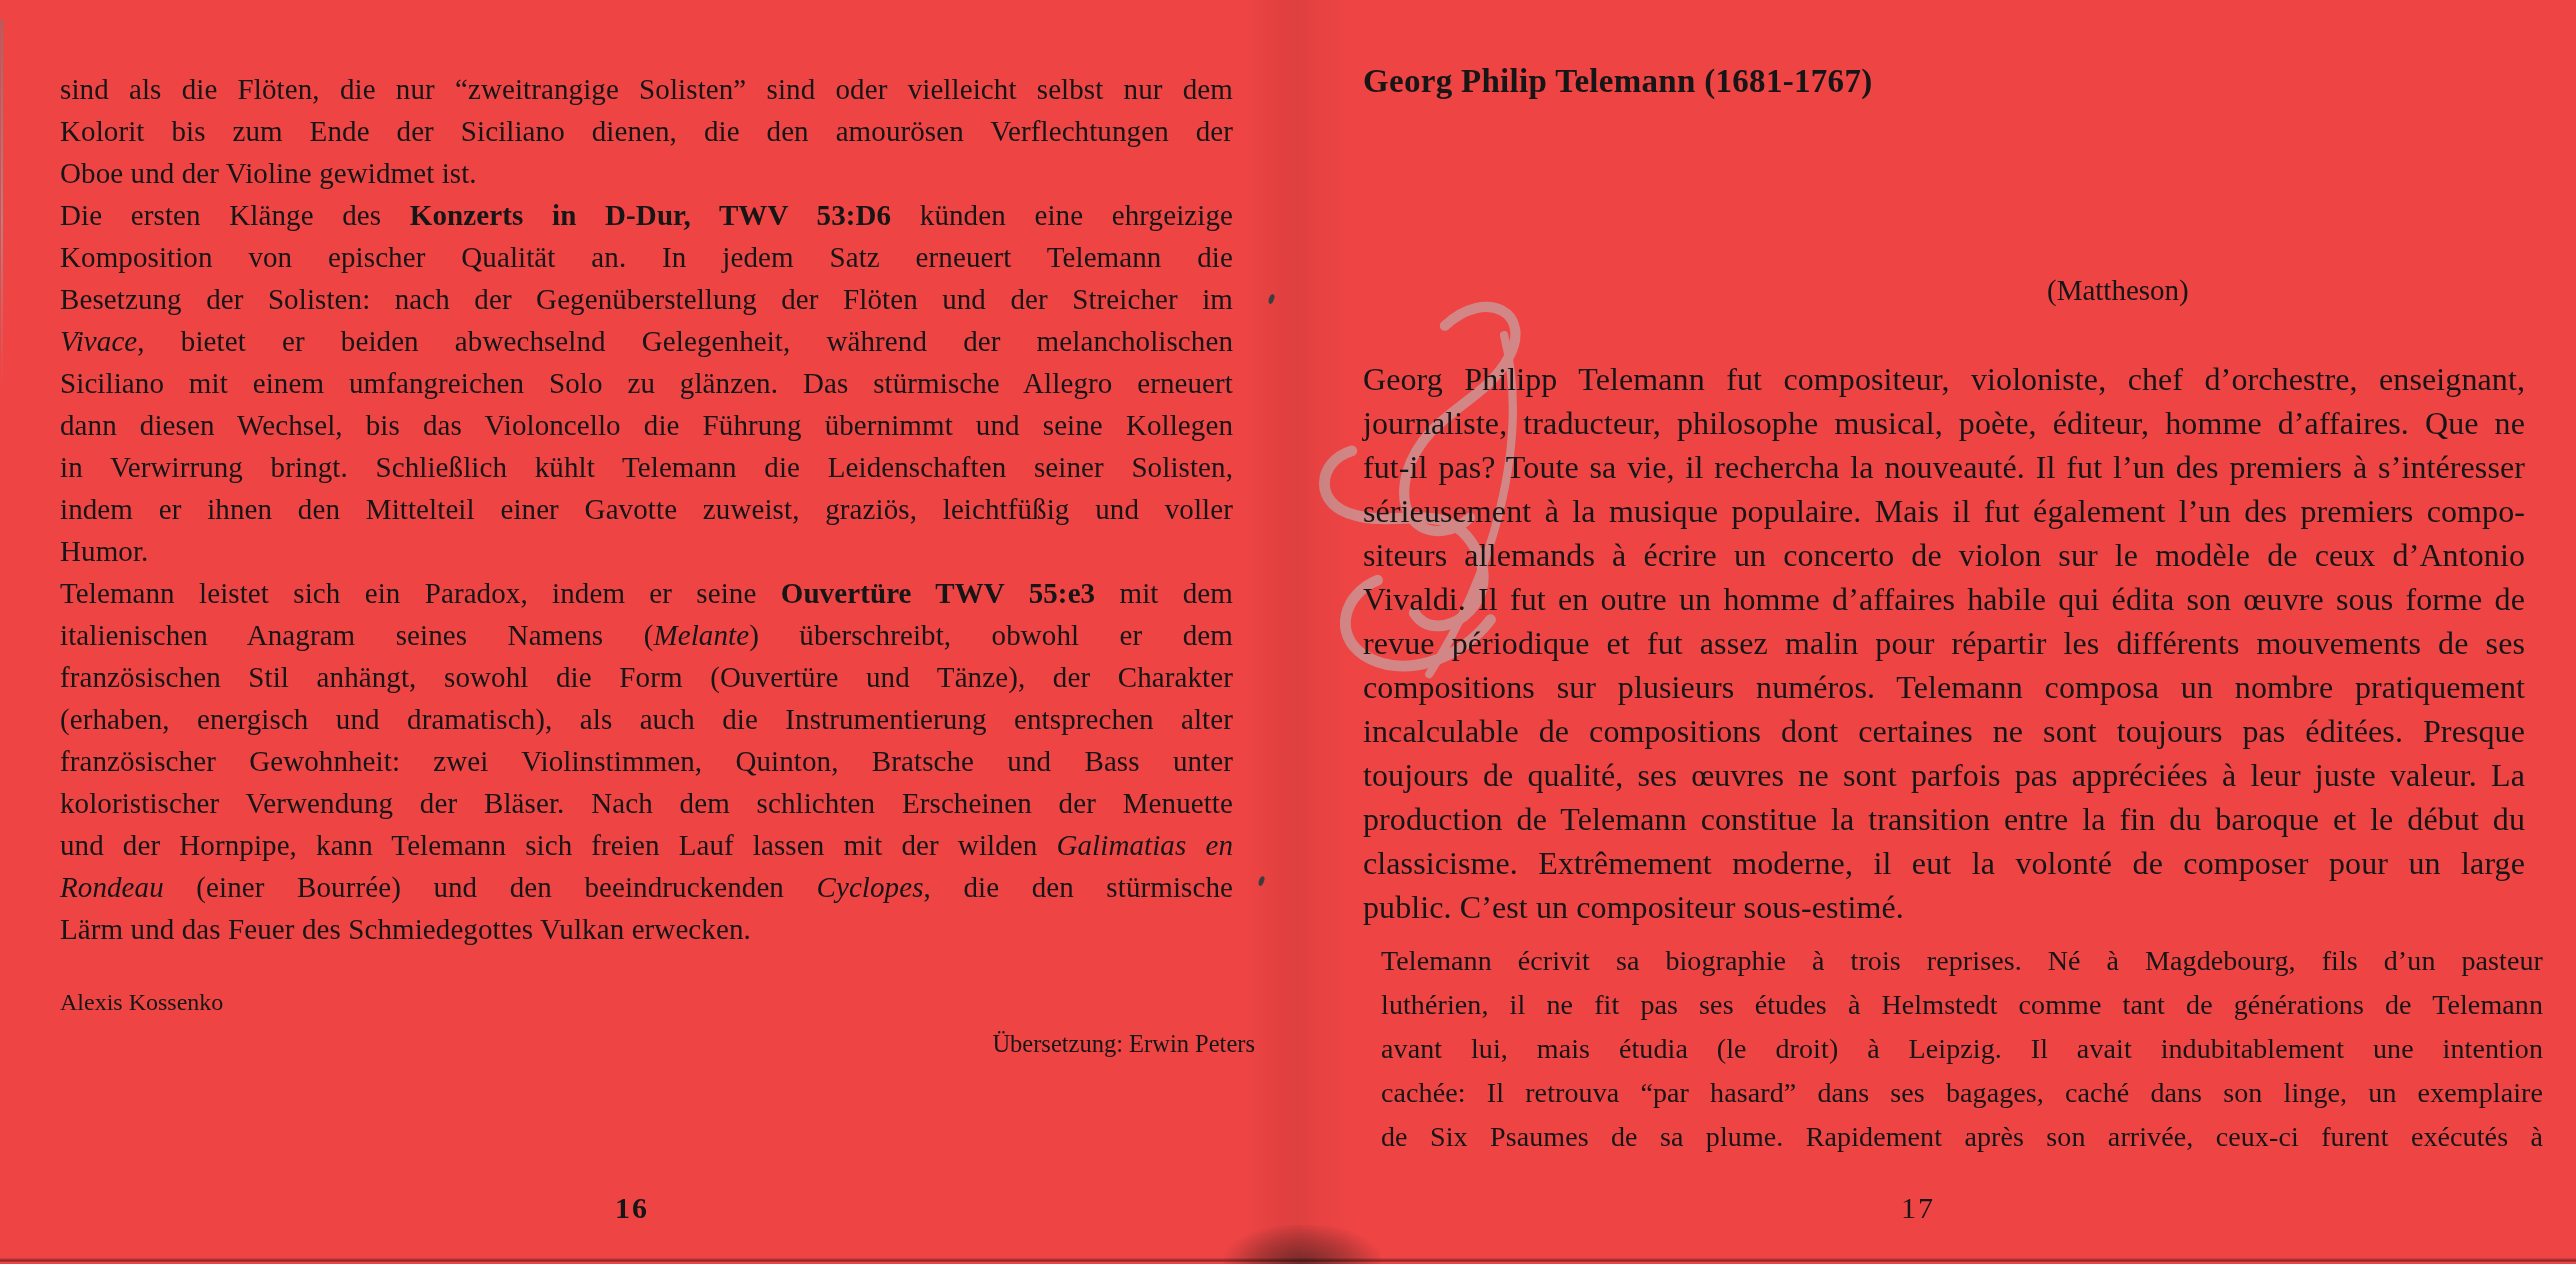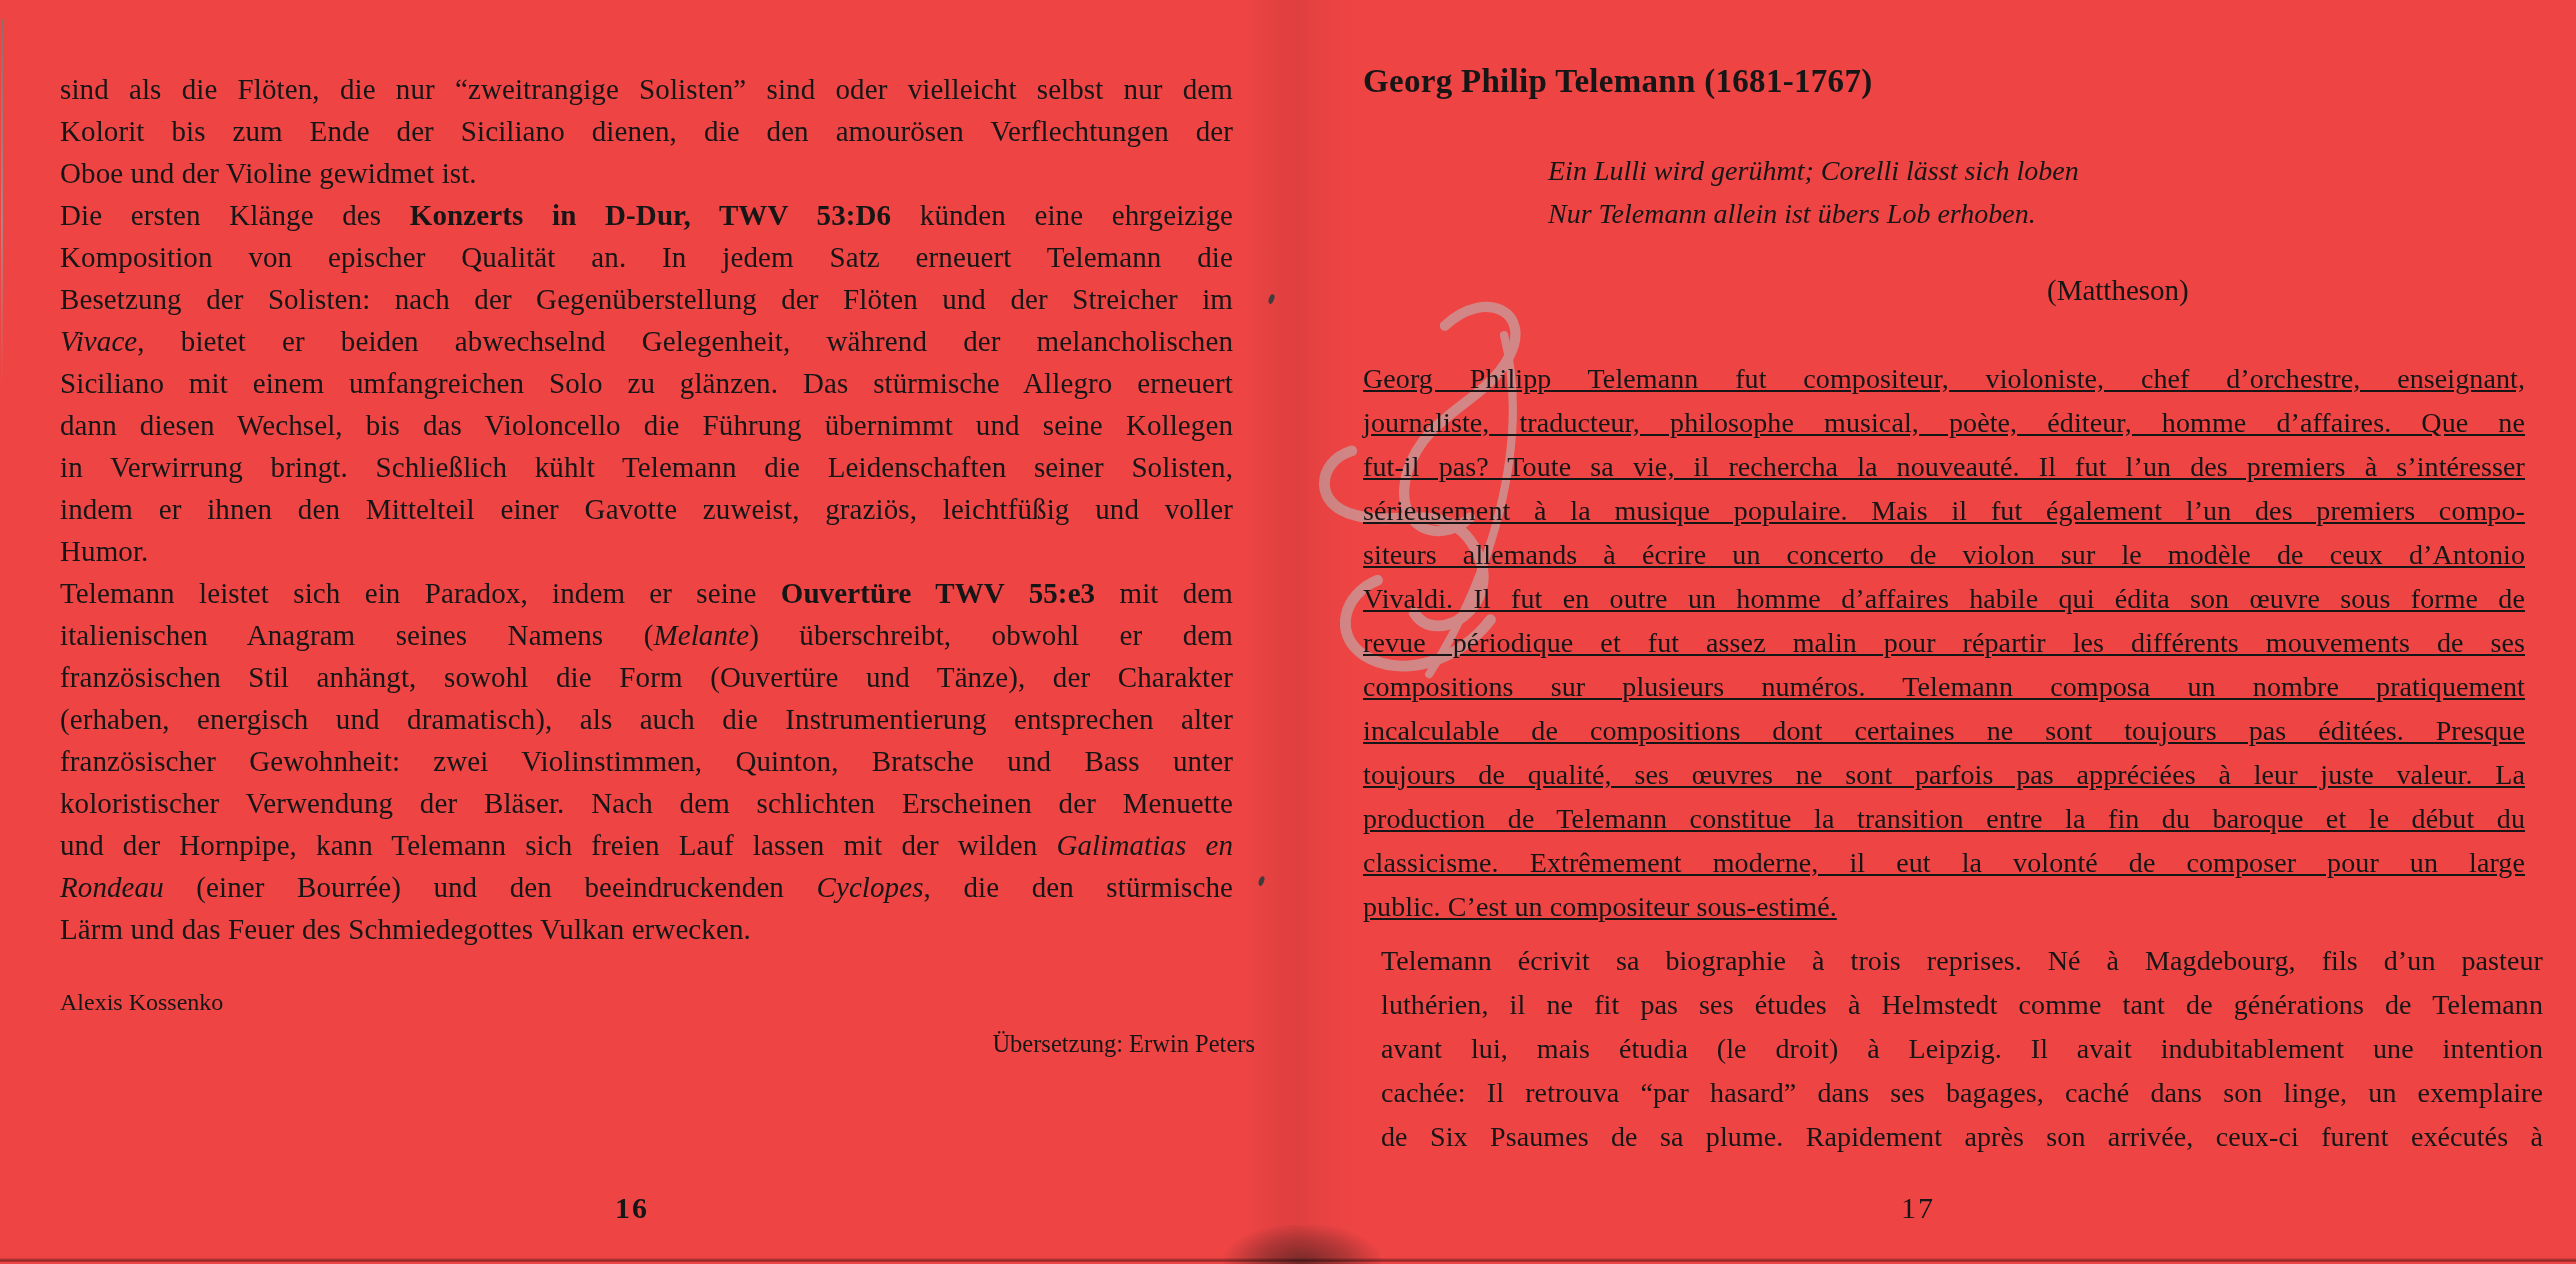--- a/index.html
+++ b/index.html
@@ -5,21 +5,21 @@
   html,body{margin:0;padding:0;background:#e9e9e7;}
   .spread{
     position:relative;width:2576px;height:1264px;
     background:#ef4444;overflow:hidden;
     font-family:"Liberation Serif","DejaVu Serif",serif;
     color:#161616;
   }
   
   .block{position:absolute;z-index:2;}
   .german-block{left:60px;top:68px;width:1173px;font-size:29px;line-height:42px;letter-spacing:0.1px;}
-  .french-para1{left:1363px;top:357px;width:1162px;font-size:28px;line-height:44px;letter-spacing:0.1px;text-decoration:underline;}
+  .french-para1{left:1363px;top:357px;width:1162px;font-size:32px;line-height:44px;letter-spacing:0.1px;}
   .french-para2{left:1363px;top:939px;width:1162px;font-size:28px;line-height:44px;letter-spacing:0.1px;margin-left:18px;}
   .tline{text-align:justify;text-align-last:justify;white-space:normal;}
   .tline.last{text-align-last:left;}
   .b{font-weight:bold;}
   .i{font-style:italic;}
   .chapter-title{left:1363px;top:59px;font-size:33px;line-height:45px;font-weight:bold;letter-spacing:0.3px;}
   .epigraph{left:1548px;top:149px;font-size:28px;line-height:43px;font-style:italic;}
   .epigraph-attr{left:2047px;top:273px;font-size:29px;line-height:34px;text-align:right;}
   .signature{left:60px;top:981px;width:1195px;text-align:left;font-size:24px;line-height:42px;}
   .credit{left:60px;top:1027px;width:1195px;text-align:right;font-size:24.5px;line-height:33px;}
@@ -90,24 +90,20 @@
       <div class="tline"><span>koloristischer Verwendung der Bläser. Nach dem schlichten Erscheinen der Menuette</span></div>
       <div class="tline"><span>und der Hornpipe, kann Telemann sich freien Lauf lassen mit der wilden </span><span class="i">Galimatias en</span></div>
       <div class="tline"><span class="i">Rondeau</span><span> (einer Bourrée) und den beeindruckenden </span><span class="i">Cyclopes</span><span>, die den stürmische</span></div>
       <div class="tline last"><span>Lärm und das Feuer des Schmiedegottes Vulkan erwecken.</span></div>
     </div>
   <div class="block signature">Alexis Kossenko</div>
   <div class="block credit">Übersetzung: Erwin Peters</div>
   <div class="pagenum pn-left">16</div>
 
   <div class="block chapter-title">Georg Philip Telemann (1681-1767)</div>
-  <div class="block epigraph" id="epigraph">
-      <div>Ein Lulli wird gerühmt; Corelli lässt sich loben</div>
-      <div>Nur Telemann allein ist übers Lob erhoben.</div>
-    </div>
   <div class="block epigraph-attr">(Mattheson)</div>
   <div class="block french-para1" id="french-para1">
       <div class="tline"><span>Georg Philipp Telemann fut compositeur, violoniste, chef d’orchestre, enseignant,</span></div>
       <div class="tline"><span>journaliste, traducteur, philosophe musical, poète, éditeur, homme d’affaires. Que ne</span></div>
       <div class="tline"><span>fut-il pas? Toute sa vie, il rechercha la nouveauté. Il fut l’un des premiers à s’intéresser</span></div>
       <div class="tline"><span>sérieusement à la musique populaire. Mais il fut également l’un des premiers compo-</span></div>
       <div class="tline"><span>siteurs allemands à écrire un concerto de violon sur le modèle de ceux d’Antonio</span></div>
       <div class="tline"><span>Vivaldi. Il fut en outre un homme d’affaires habile qui édita son œuvre sous forme de</span></div>
       <div class="tline"><span>revue périodique et fut assez malin pour répartir les différents mouvements de ses</span></div>
       <div class="tline"><span>compositions sur plusieurs numéros. Telemann composa un nombre pratiquement</span></div>

